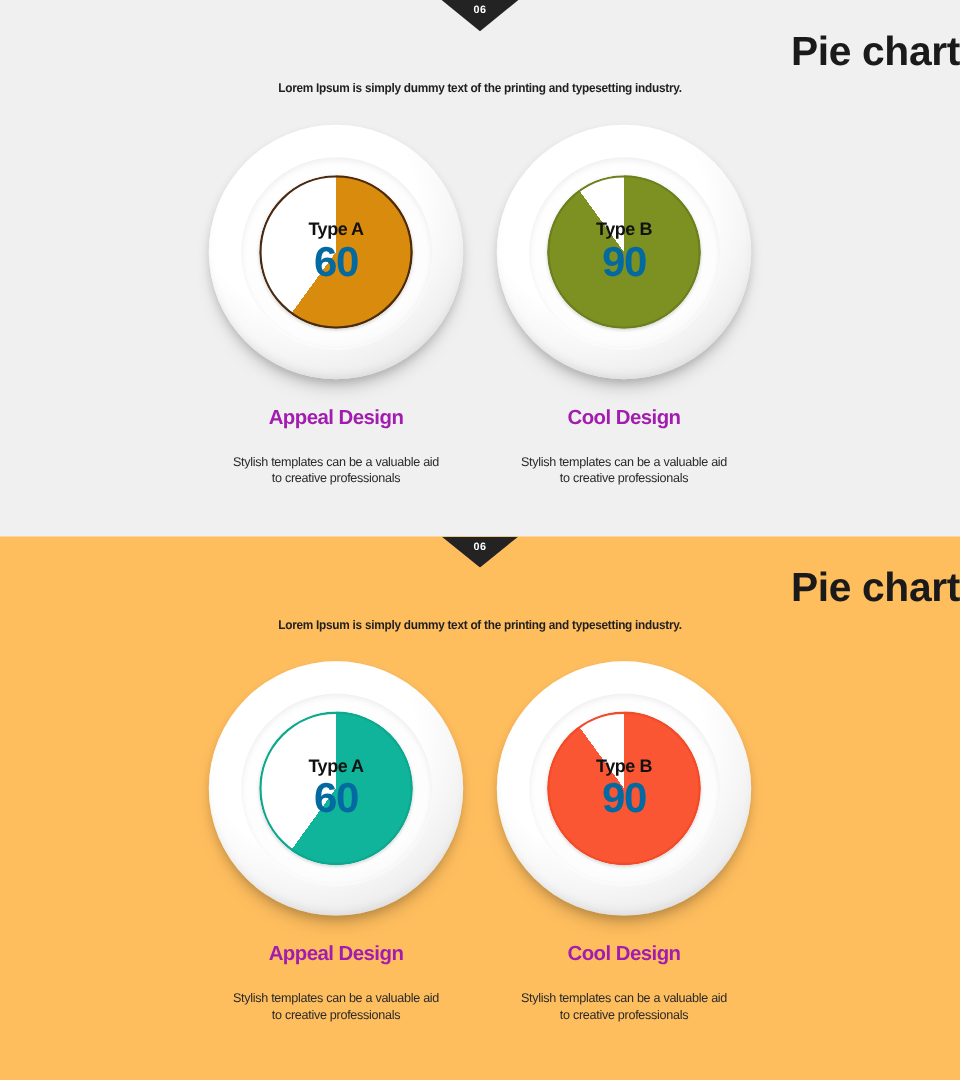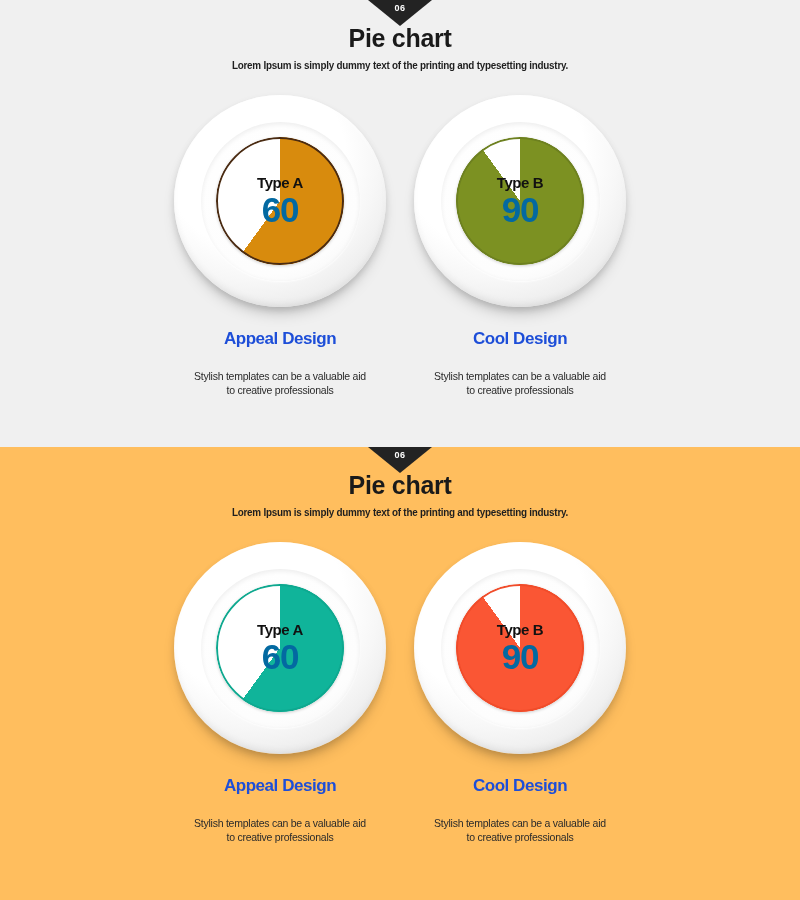--- a/index.html
+++ b/index.html
@@ -47,26 +47,27 @@
     font-size: 9px;
     font-weight: bold;
     letter-spacing: .4px;
     line-height: 16px;
     text-align: center;
     -webkit-clip-path: polygon(0 0, 100% 0, 50% 100%);
     clip-path: polygon(0 0, 100% 0, 50% 100%);
   }
 
   .head-title {
-    font-size: 25px;
+    font-size: 34px;
     font-weight: bold;
     color: #1a1a1a;
     letter-spacing: -0.3px;
     line-height: 1;
     margin-top: 6px;
+    text-align: right;
   }
 
   .head-sub {
     font-size: 10.5px;
     font-weight: bold;
     color: #1f1f1f;
     letter-spacing: -0.25px;
     margin-top: 8px;
     transform: scaleX(0.94);
   }
@@ -181,21 +182,21 @@
     color: #0369a1;
     letter-spacing: -1.2px;
   }
 
   
   .caption { margin-top: 22px; text-align: center; }
 
   .caption-title {
     font-size: 17px;
     font-weight: bold;
-    color: #1d4ed8;
+    color: #a21caf;
     letter-spacing: -0.45px;
   }
 
   .caption-body {
     font-size: 10.5px;
     color: #2a2a2a;
     line-height: 1.35;
     margin-top: 20px;
     letter-spacing: -0.25px;
   }

